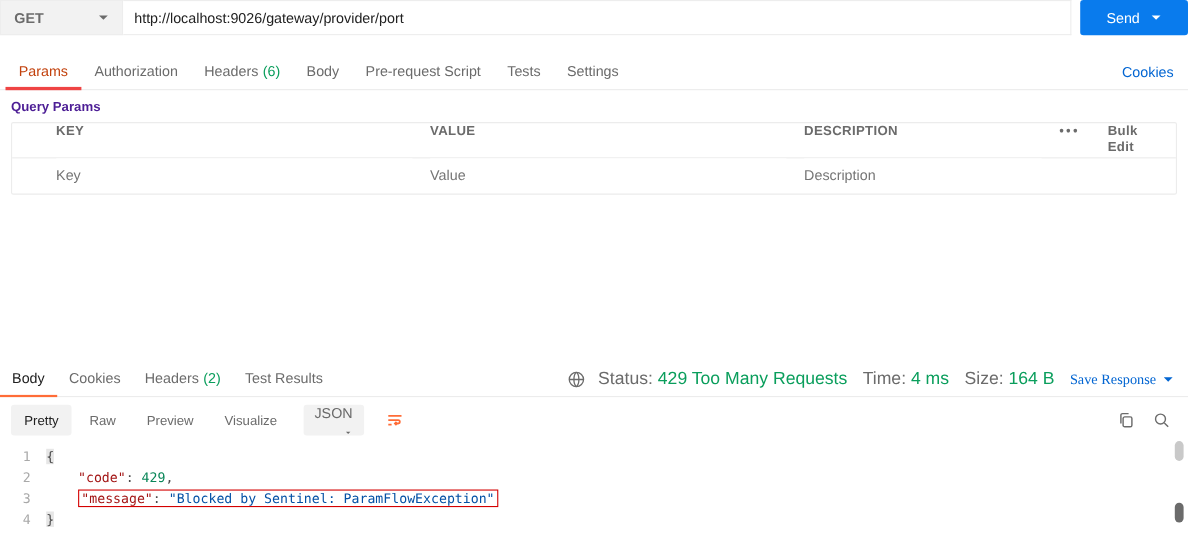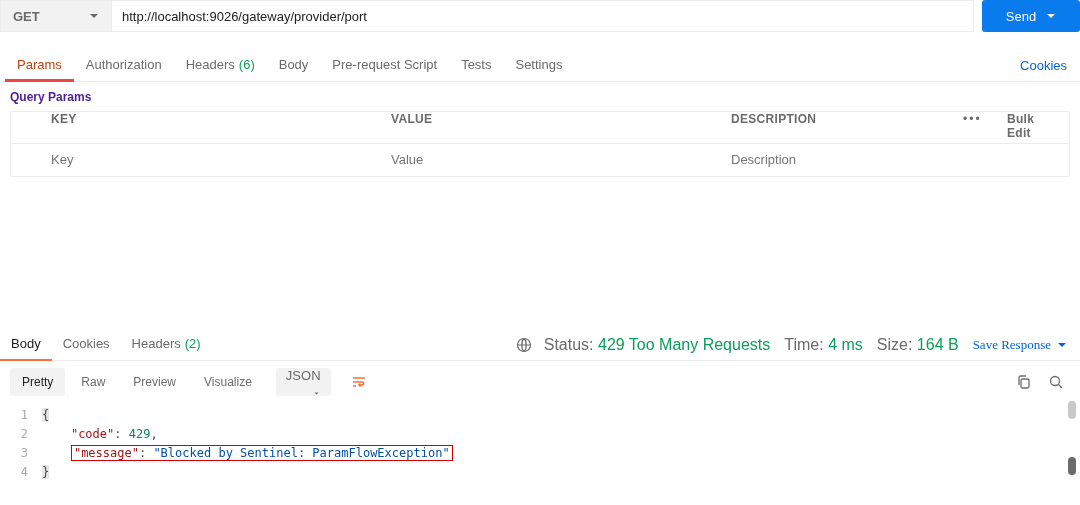--- a/index.html
+++ b/index.html
@@ -162,20 +162,23 @@
   <div class="resp-tab active">
       <span>Body</span>
     </div>
   <div class="resp-tab">
       <span>Cookies</span>
     </div>
   <div class="resp-tab">
       <span>Headers</span>
       <span class="count">(2)</span>
     </div>
+  <div class="resp-tab">
+      <span>Test Results</span>
+    </div>
   <div class="resp-spacer"></div>
   <svg class="globe-icon" viewBox="0 0 16 16">
       <circle cx="8" cy="8" r="6.5"></circle>
       <path d="M1.5 8 H14.5 M8 1.5 C5 4 5 12 8 14.5 M8 1.5 C11 4 11 12 8 14.5"></path>
     </svg>
   <div class="status-block">
     <span>Status:</span> <span class="val">429 Too Many Requests</span>
   </div>
   <div class="status-block">
     <span>Time:</span> <span class="val">4 ms</span>

